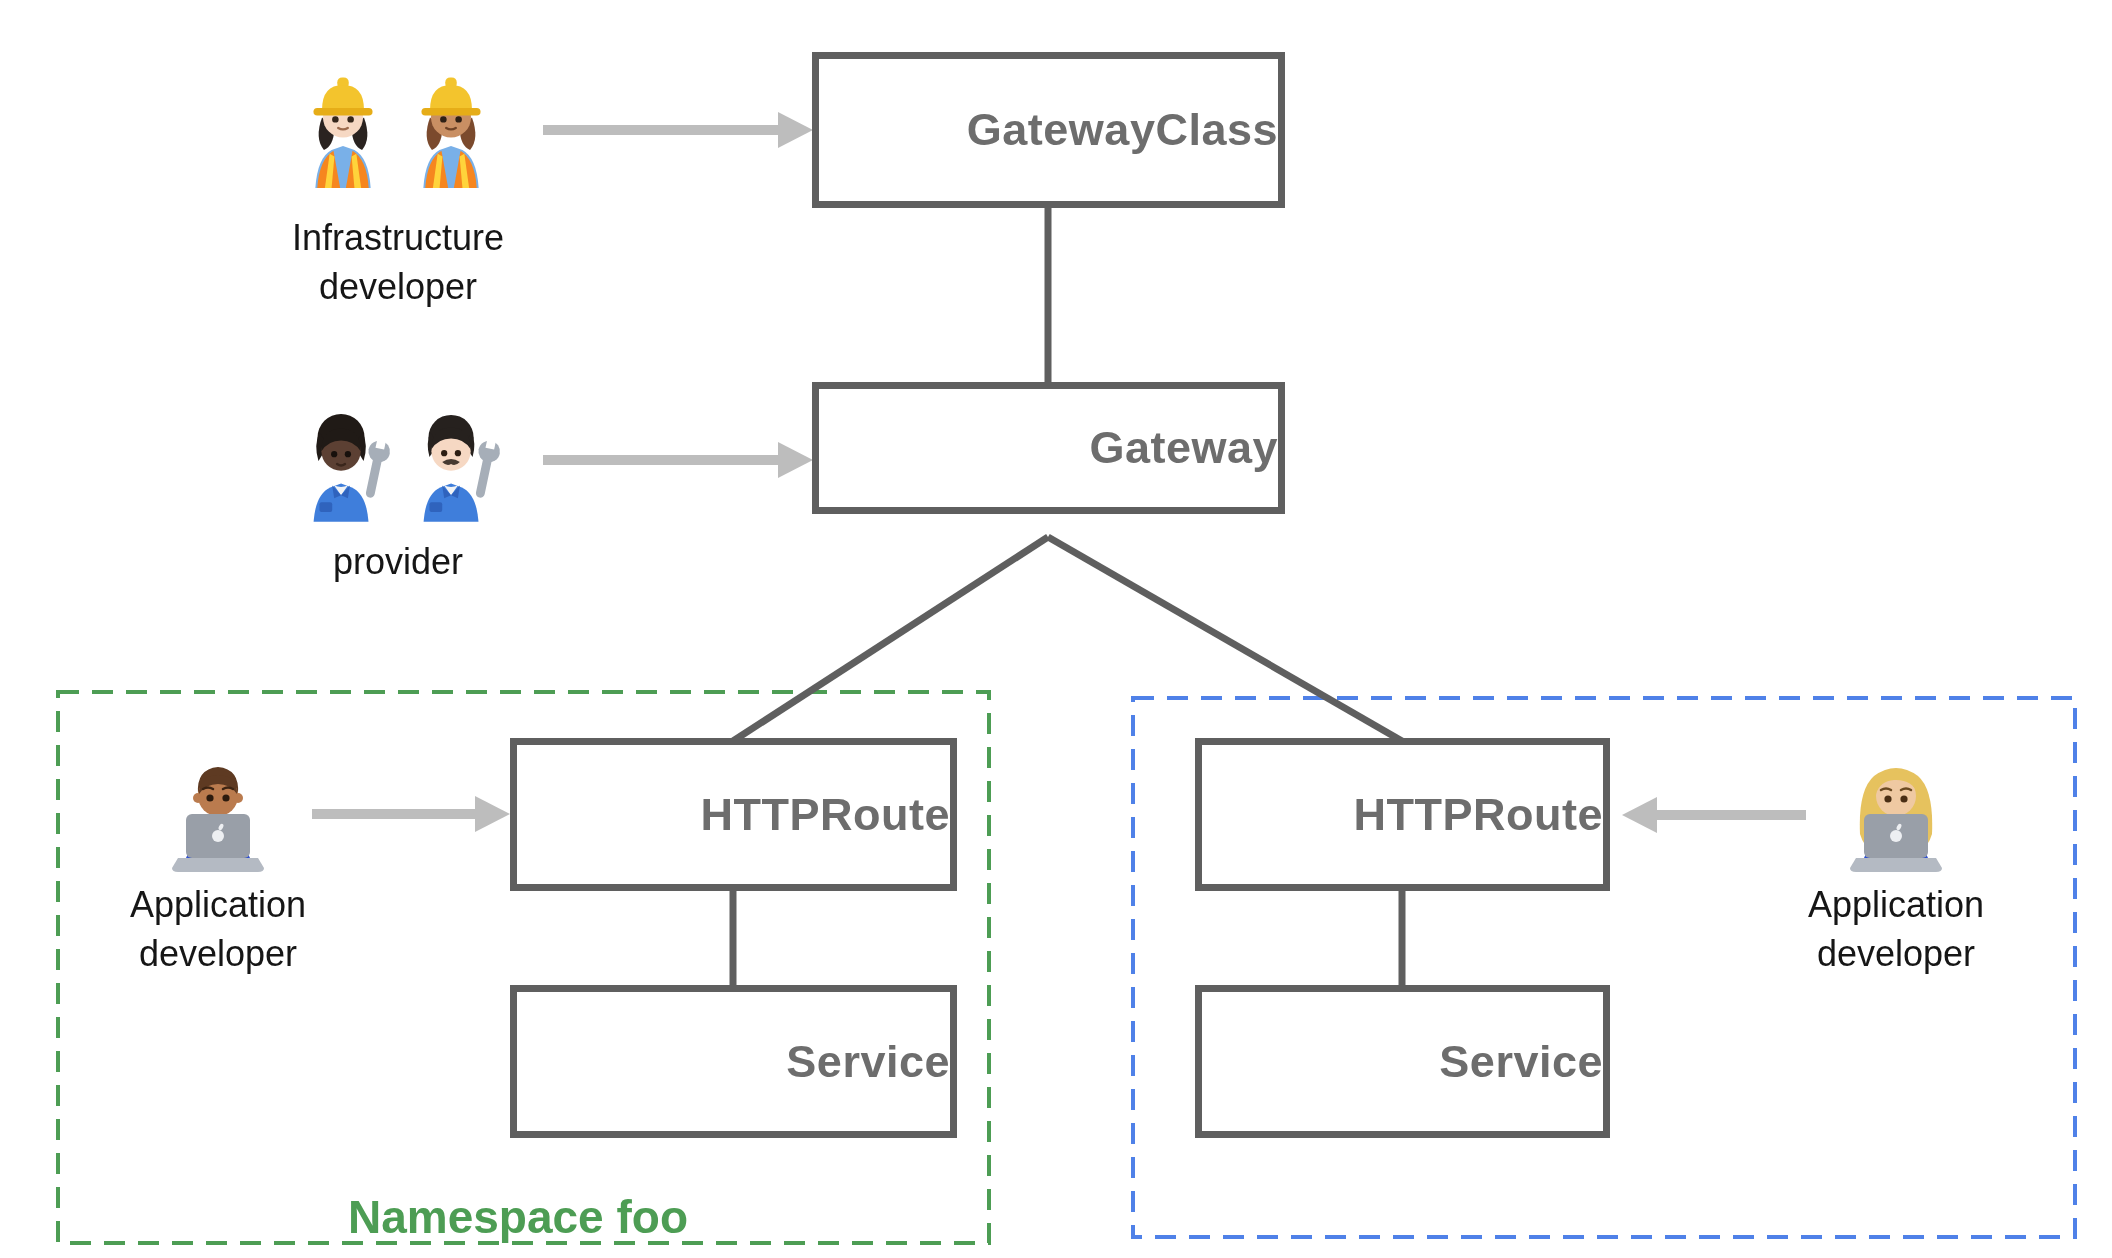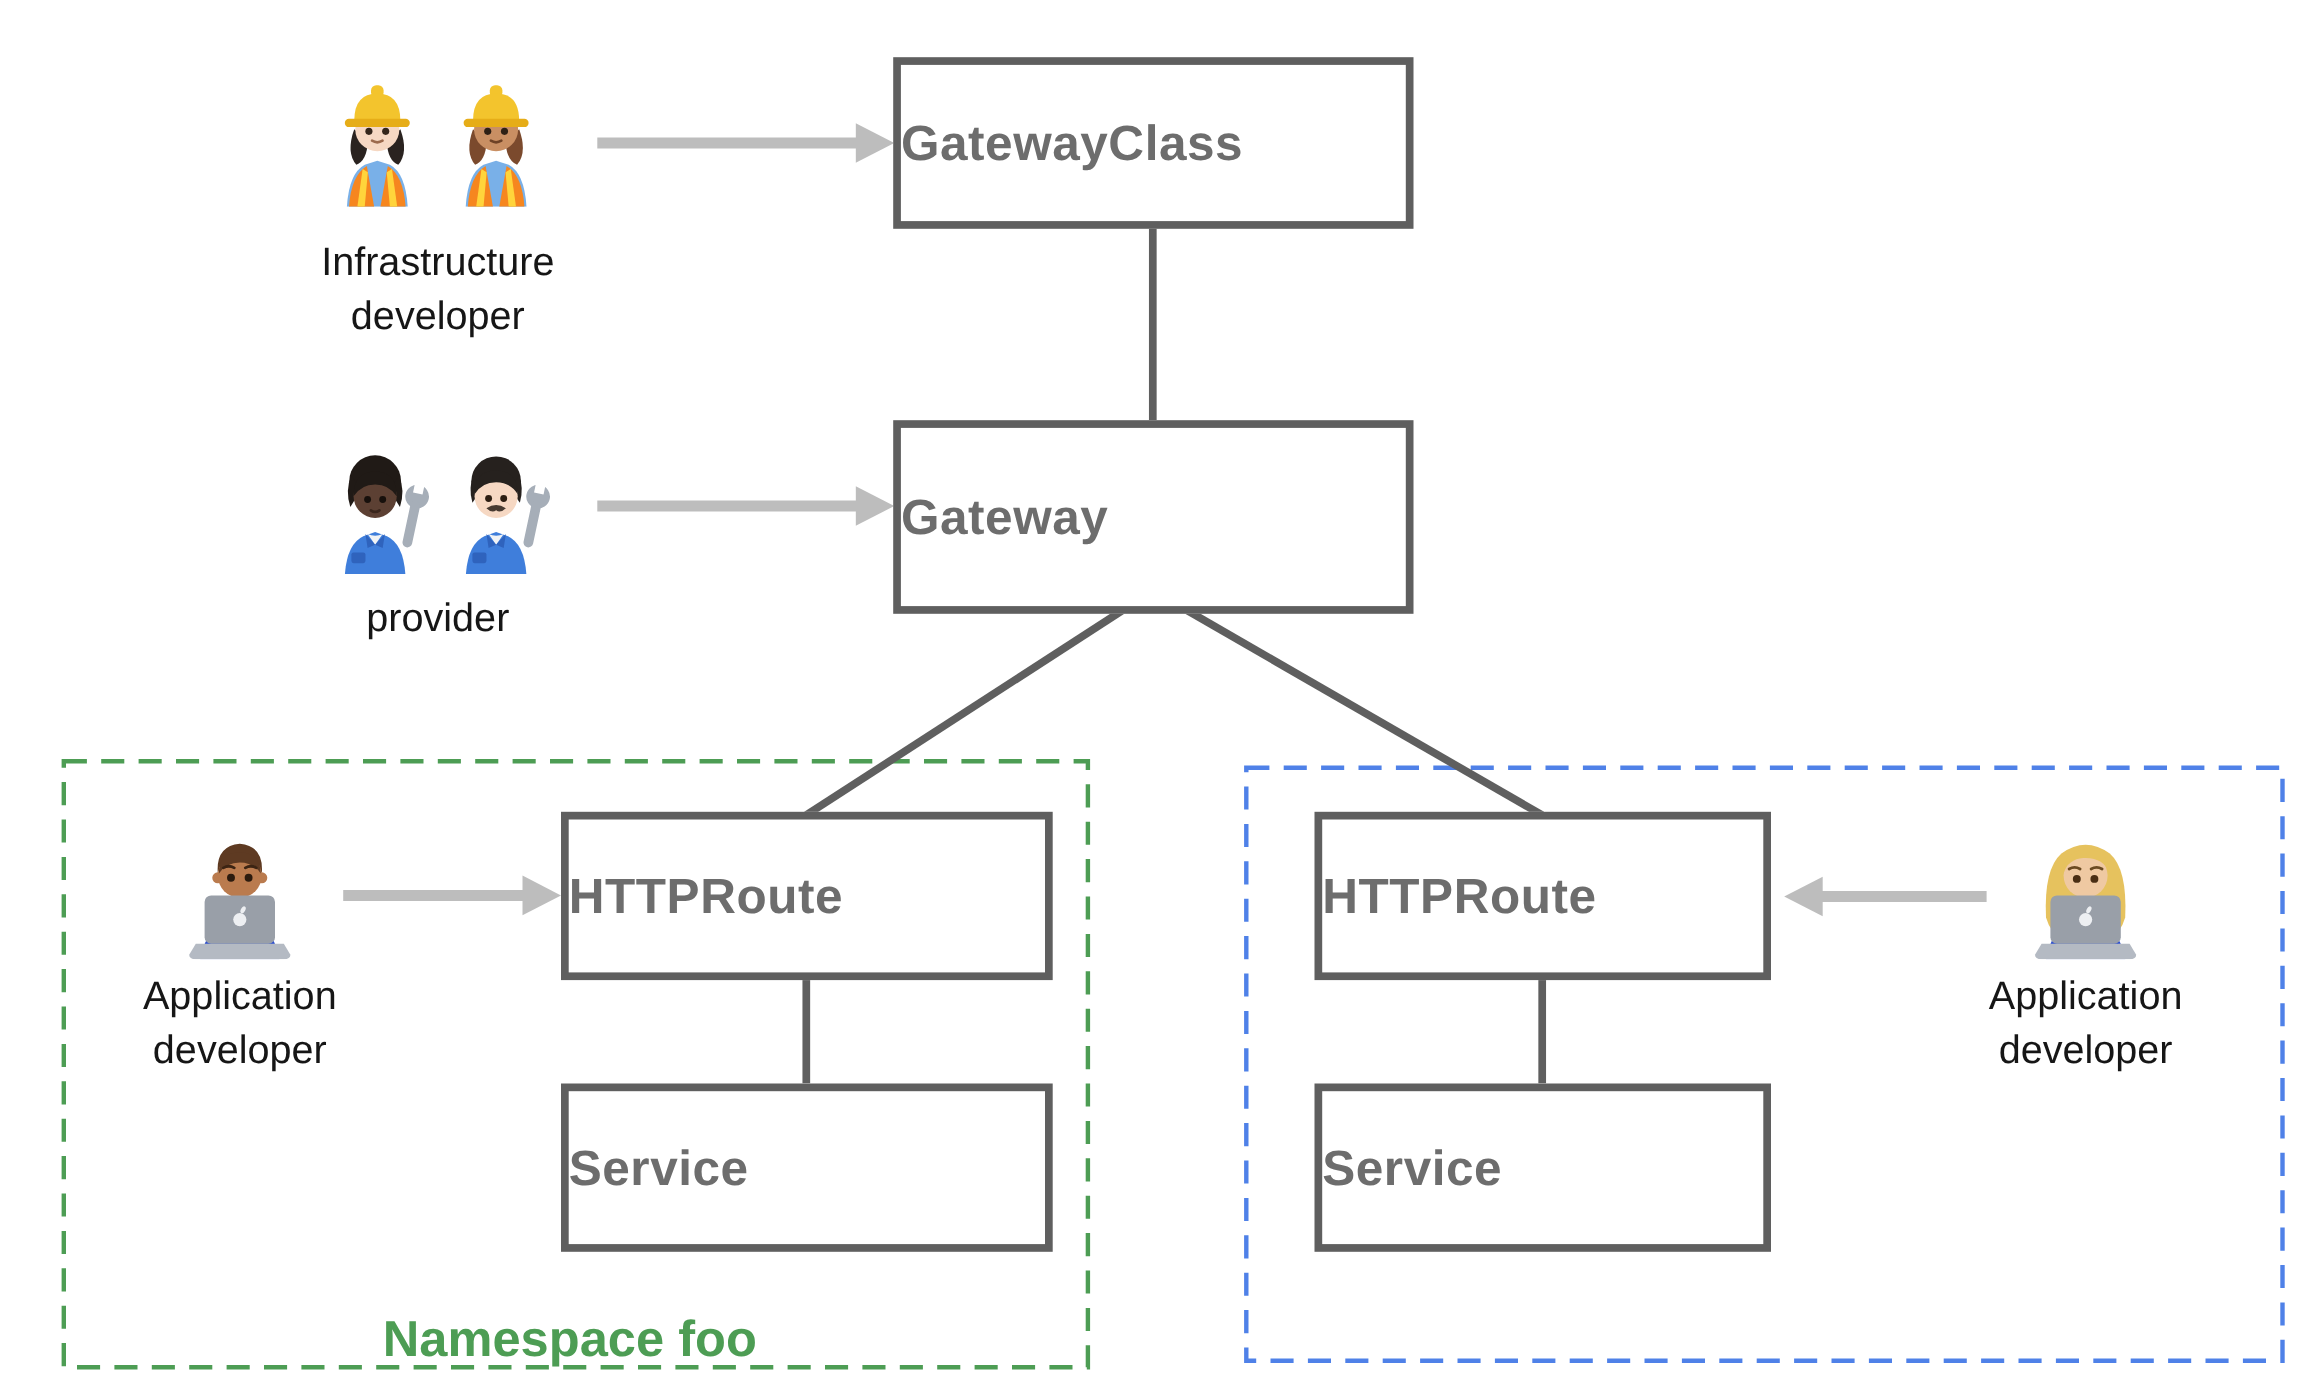--- a/index.html
+++ b/index.html
@@ -23,26 +23,26 @@
   .edge{stroke:var(--node-border);stroke-width:7;fill:none;}
   .arrow-line{stroke:var(--arrow);stroke-width:10;fill:none;}
   .arrow-head{fill:var(--arrow);stroke:none;}
   .ns{fill:none;stroke-width:4;stroke-dasharray:21 13;}
   .ns-foo{stroke:var(--namespace-foo-green);}
   .ns-bar{stroke:var(--namespace-bar-blue);}
   .node{
     position:absolute;box-sizing:border-box;
     border:7px solid var(--node-border);
     background:#ffffff;
-    display:flex;align-items:center;justify-content:flex-start;
+    display:flex;align-items:center;justify-content:flex-end;
     color:var(--node-text);
     font-size:45px;font-weight:bold;letter-spacing:0.5px;
   }
   .node-gateway-class{left:812px;top:52px;width:473px;height:156px;}
-  .node-gateway{left:812px;top:382px;width:473px;height:176px;}
+  .node-gateway{left:812px;top:382px;width:473px;height:132px;}
   .node-httproute-foo{left:510px;top:738px;width:447px;height:153px;}
   .node-service-foo{left:510px;top:985px;width:447px;height:153px;}
   .node-httproute-bar{left:1195px;top:738px;width:415px;height:153px;}
   .node-service-bar{left:1195px;top:985px;width:415px;height:153px;}
   .actor-icons{position:absolute;display:flex;align-items:flex-end;}
   .icons-infra{left:297px;top:66px;gap:16px;}
   .icons-cluster{left:292px;top:400px;gap:8px;}
   .icons-dev-foo{left:156px;top:754px;}
   .icons-dev-bar{left:1834px;top:754px;}
   .actor-label{

